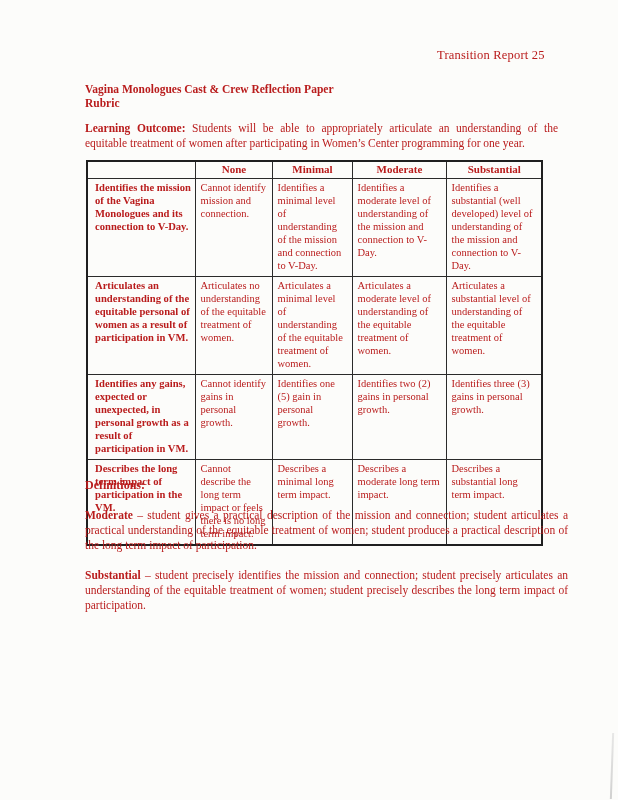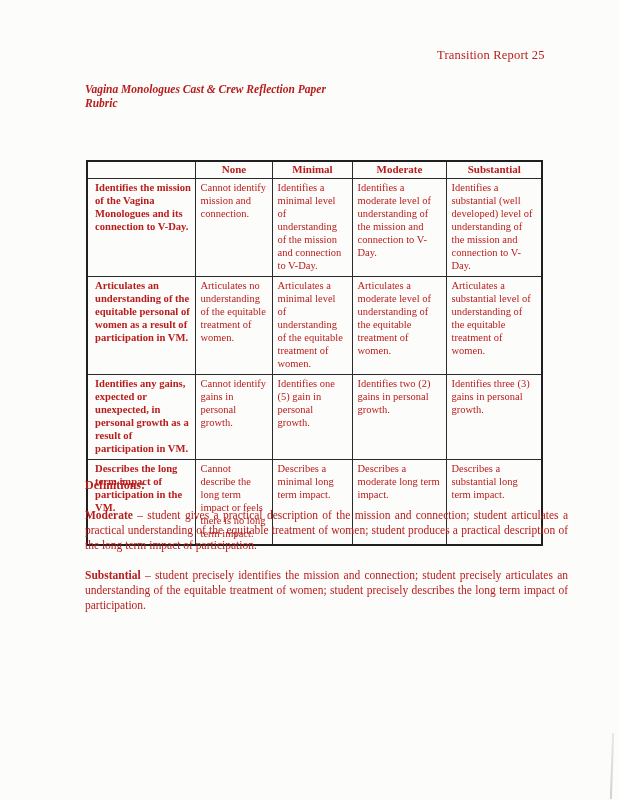--- a/index.html
+++ b/index.html
@@ -21,21 +21,20 @@
     left:437px;
     font-size:12.5px;
     letter-spacing:.2px;
   }
   .doc-title{
     position:absolute;
     left:85px;
     top:82px;
     font-size:11.5px;
     font-weight:bold;
-    font-style:italic;
     line-height:14px;
   }
   .learning-outcome{
     position:absolute;
     left:85px;
     top:121px;
     width:473px;
     font-size:11.5px;
     line-height:15px;
     text-align:justify;
@@ -108,20 +107,24 @@
 
 <div class="page">
 
   <div class="header-right">Transition Report 25</div>
 
   <div class="doc-title">
     <div>Vagina Monologues Cast &amp; Crew Reflection Paper</div>
     <div>Rubric</div>
   </div>
 
+  <div class="learning-outcome">
+    <span class="label">Learning Outcome:</span>
+    <span>Students will be able to appropriately articulate an understanding of the equitable treatment of women after participating in Women’s Center programming for one year.</span>
+  </div>
 
   <table class="rubric">
     <colgroup>
       <col style="width:108px">
         <col style="width:77px">
         <col style="width:80px">
         <col style="width:94px">
         <col style="width:96px">
     </colgroup>
     <thead>

